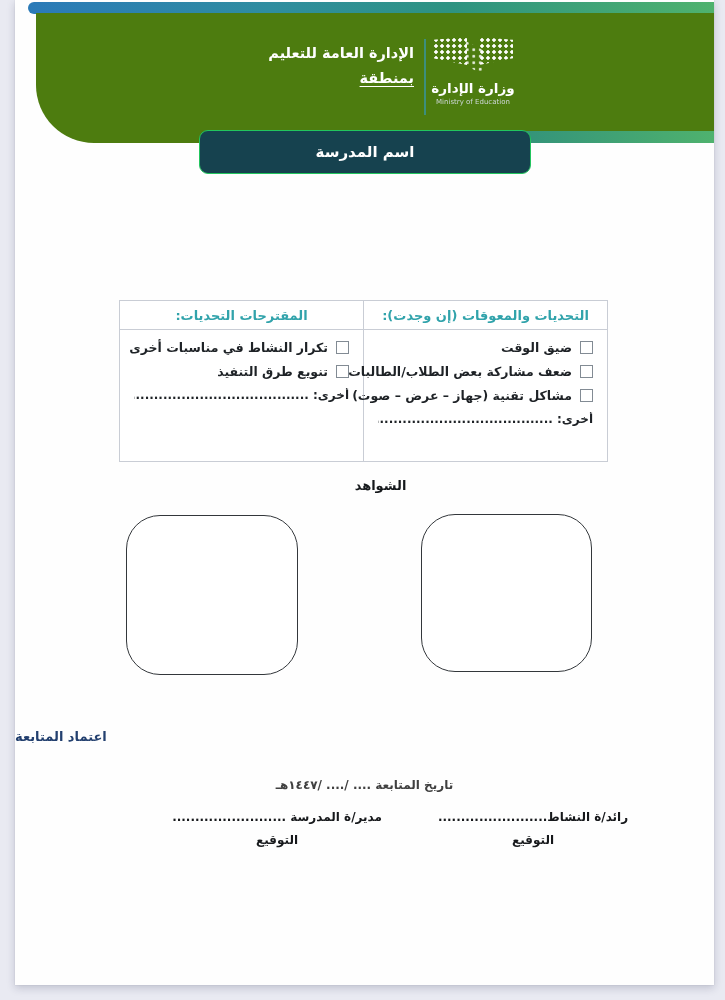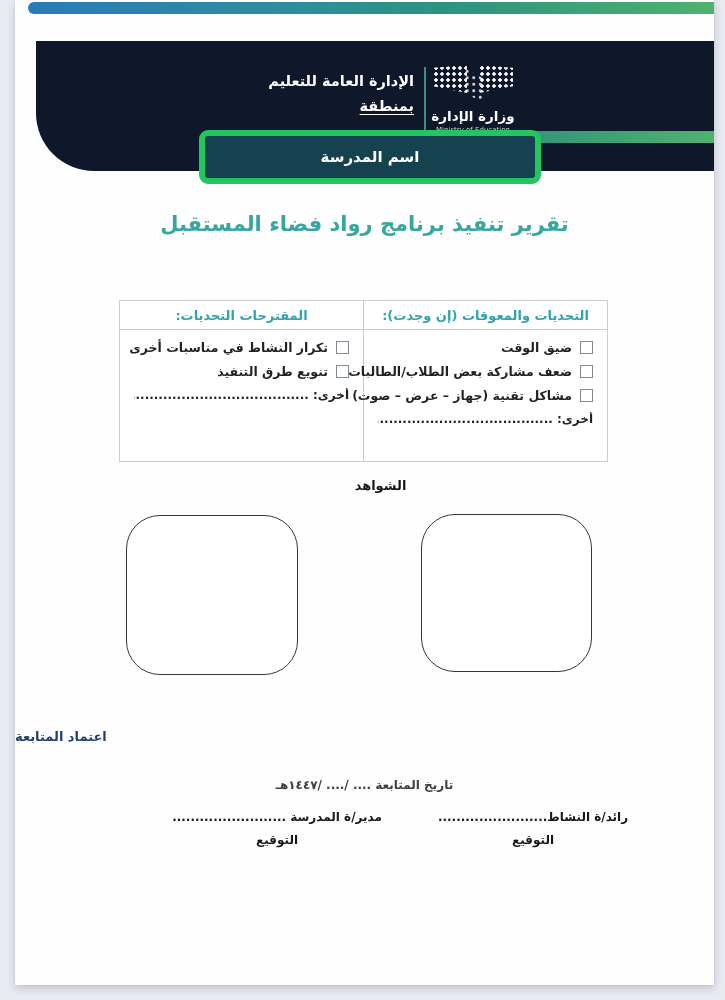--- a/index.html
+++ b/index.html
@@ -16,24 +16,23 @@
     box-shadow:0 3px 8px rgba(40,45,80,.22), 0 0 1px rgba(0,0,0,.15);
   }
   
   .top-gradient{
     position:absolute;left:13px;right:0;top:2px;height:12px;
     background:linear-gradient(90deg,#2b7ab8 0%,#2f8da0 35%,#2e9381 62%,#4fb26e 100%);
     border-radius:6px 0 0 6px;
   }
   .header{
     position:absolute;left:21px;right:0;top:13px;height:130px;
-    background:#0f172a;
+    background:#4d7c0f;
     border-radius:0 0 0 58px;
     z-index:1;
-    margin-top:28px;
   }
   .header-accent{
     position:absolute;left:190px;right:0;top:131px;height:12px;
     background:linear-gradient(90deg,#0f3844 0%,#2e8d7c 55%,#4fb26e 100%);
     z-index:1;
   }
   .dept{
     position:absolute;right:300px;top:28px;width:150px;
     color:#fff;font-size:14.5px;font-weight:600;text-align:right;
     line-height:1.75;direction:rtl;
@@ -57,21 +56,21 @@
   .ctr{
     position:absolute;left:32px;top:5px;width:18px;height:34px;opacity:.85;
     background:radial-gradient(circle,#ffffff 1.2px,rgba(255,255,255,0) 1.6px);
     background-size:6.5px 6.5px;
     clip-path:polygon(0 0,100% 28%,100% 100%,0 72%);
   }
   .logo-ar{font-size:13.5px;font-weight:bold;margin-top:3px;letter-spacing:.5px;}
   .logo-en{font-size:7px;color:#cfd8da;margin-top:2px;}
   .school-tab{
     position:absolute;left:184px;top:130px;width:330px;height:42px;
-    background:#16424f;border:6px solid #22c55e;border-radius:9px;
+    background:#16424f;border:1px solid #22c55e;border-radius:9px;
     display:flex;align-items:center;justify-content:center;
     color:#fff;font-size:15px;font-weight:600;z-index:2;
   }
   
   .doc-title{
     position:absolute;left:0;right:0;top:212px;margin:0;
     text-align:center;color:#35a79e;font-size:21px;font-weight:bold;
     direction:rtl;
   }
   
@@ -146,21 +145,20 @@
       <div class="logo-en">Ministry of Education</div>
     </div>
   </div>
 
   <div class="header-accent"></div>
 
   <div class="school-tab">
     <span>اسم المدرسة</span>
   </div>
 
-  <h1 class="doc-title">تقرير تنفيذ برنامج رواد فضاء المستقبل</h1>
 
   <div class="tbl">
 
     <div class="col">
       <div class="col-h">التحديات والمعوقات (إن وجدت):</div>
       <div class="col-b">
         <div class="chk-item">
           <span class="checkbox"></span>
           <span>ضيق الوقت</span>
         </div>

